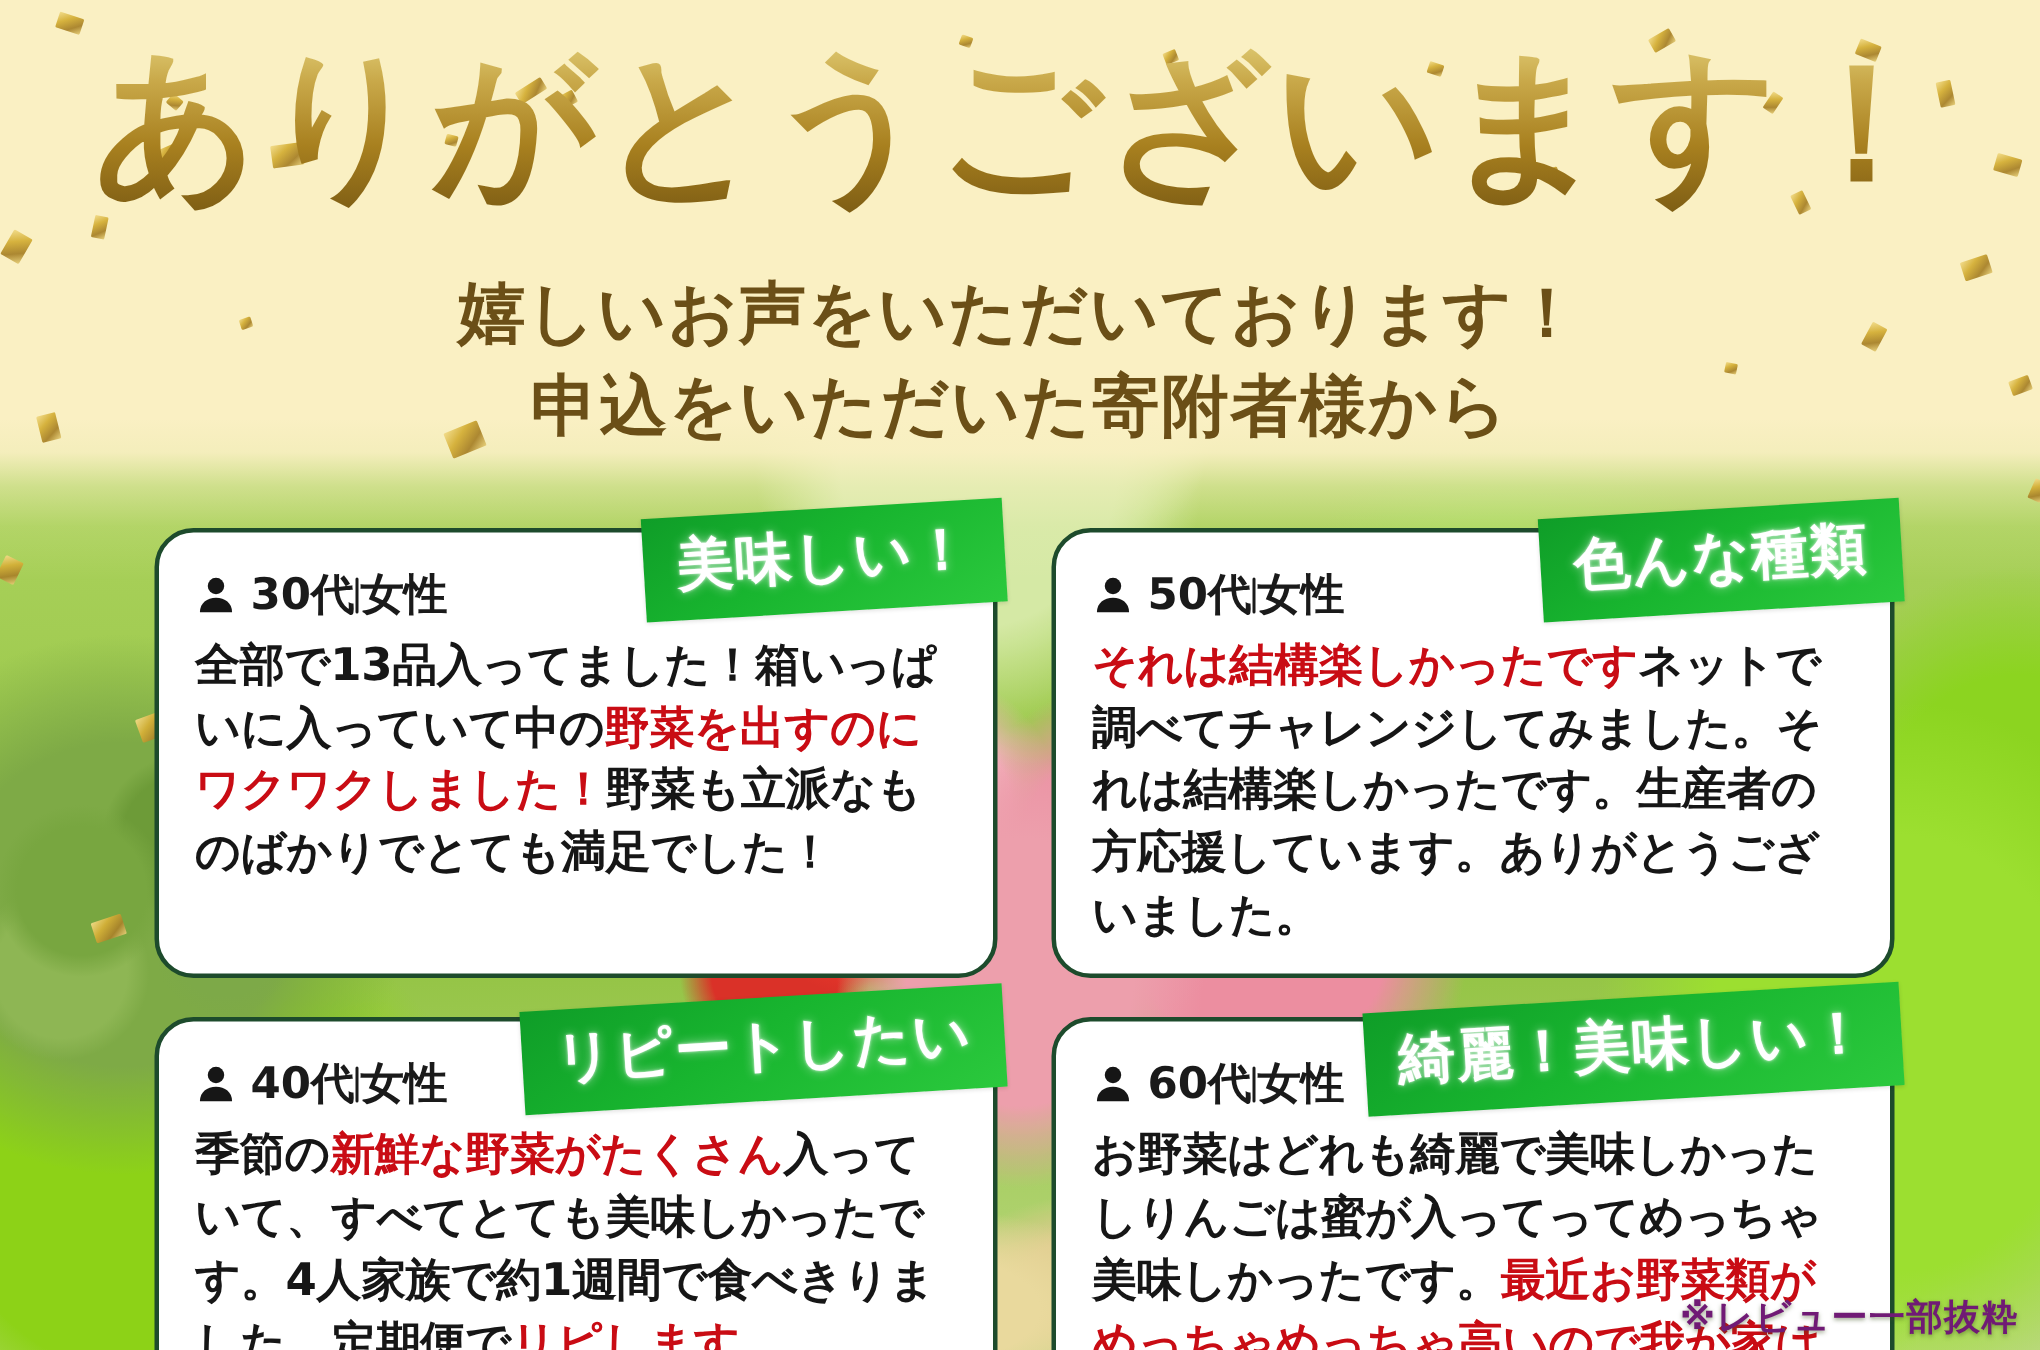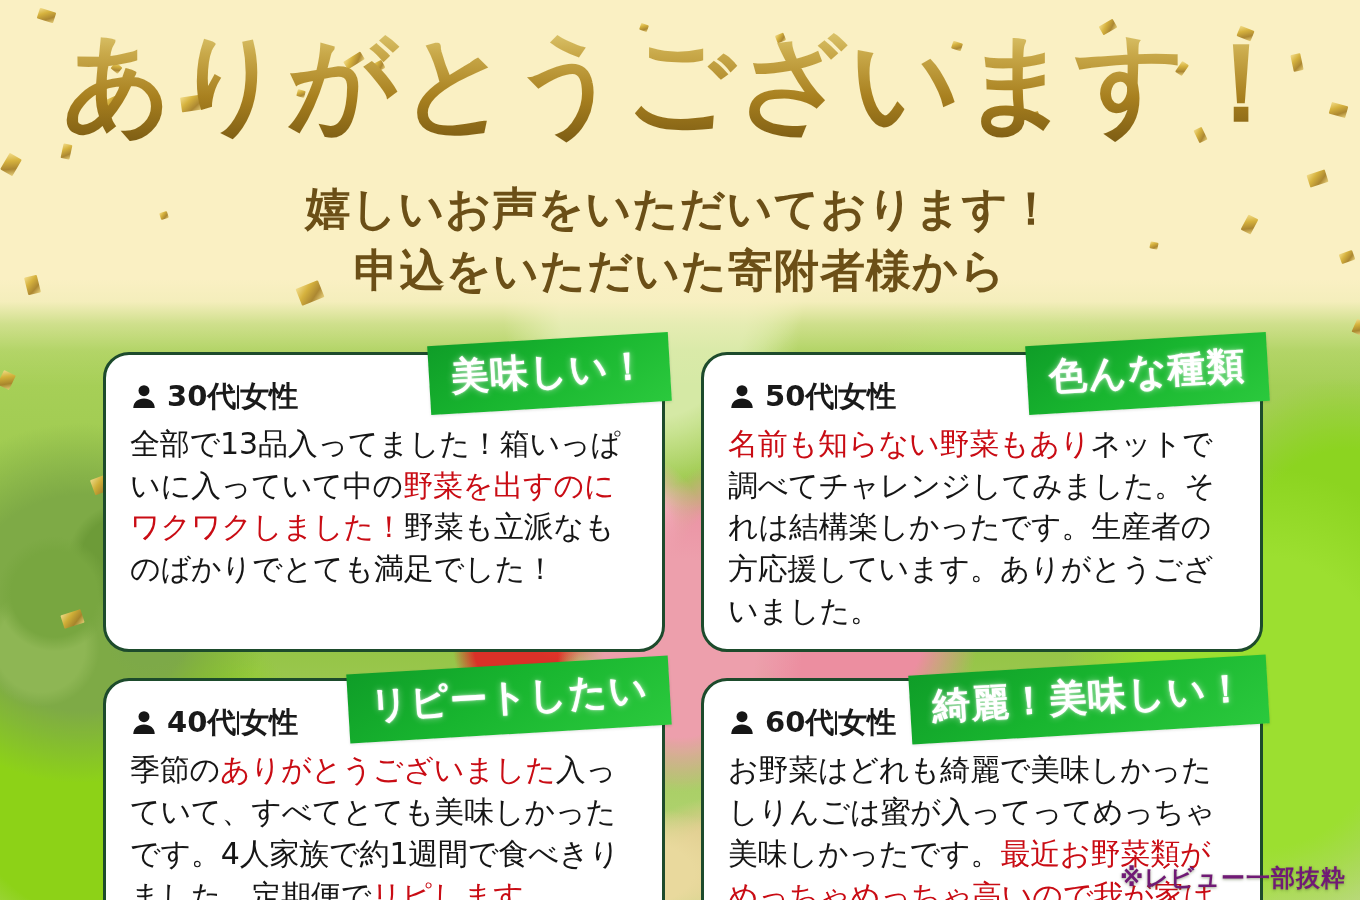--- a/index.html
+++ b/index.html
@@ -149,21 +149,21 @@
     font-size:38px; font-weight:700;
     letter-spacing:1px;
     padding:7px 22px 11px 22px;
     white-space:nowrap;
     text-shadow:0 0 7px rgba(255,255,255,.55), 0 0 2px rgba(255,255,255,.8);
     box-shadow:0 1px 3px rgba(0,0,0,.12);
   }
 
   .body {
     font-size:30px; line-height:1.39;
-    font-weight:400; color:#161616;
+    font-weight:700; color:#161616;
     letter-spacing:-0.2px;
   }
   .hl { color:#c90c14; }
 
   
   #footnote {
     position:absolute;
     right:14px; bottom:6px;
     color:#701a75;
     font-size:24px; font-weight:700;
@@ -244,36 +244,36 @@
           <svg class="person-icon" viewBox="0 0 24 24">
             <circle cx="12" cy="6.6" r="4.7" fill="#161616"></circle>
             <path d="M2.8 21.5c0-5.1 4.1-8.2 9.2-8.2s9.2 3.1 9.2 8.2z" fill="#161616"></path>
           </svg>
           <div class="meta">
             <span>50代</span>
             <span class="bar"></span>
             <span>女性</span>
           </div>
         </div>
-        <p class="body"><span class="hl">名前も知らない野菜もあり</span><span>ネットで調べてチャレンジしてみました。それは結構楽しかったです。生産者の方応援しています。ありがとうございました。</span></p>
+        <p class="body"><span class="hl">それは結構楽しかったです</span><span>ネットで調べてチャレンジしてみました。それは結構楽しかったです。生産者の方応援しています。ありがとうございました。</span></p>
       </div>
       <div class="card">
         <div class="badge">リピートしたい</div>
         <div class="card-head">
           <svg class="person-icon" viewBox="0 0 24 24">
             <circle cx="12" cy="6.6" r="4.7" fill="#161616"></circle>
             <path d="M2.8 21.5c0-5.1 4.1-8.2 9.2-8.2s9.2 3.1 9.2 8.2z" fill="#161616"></path>
           </svg>
           <div class="meta">
             <span>40代</span>
             <span class="bar"></span>
             <span>女性</span>
           </div>
         </div>
-        <p class="body"><span>季節の</span><span class="hl">ありがとうございました</span><span>入っていて、すべてとても美味しかったです。4人家族で約1週間で食べきりました。定期便で</span><span class="hl">リピします。</span></p>
+        <p class="body"><span>季節の</span><span class="hl">新鮮な野菜がたくさん</span><span>入っていて、すべてとても美味しかったです。4人家族で約1週間で食べきりました。定期便で</span><span class="hl">リピします。</span></p>
       </div>
       <div class="card">
         <div class="badge">綺麗！美味しい！</div>
         <div class="card-head">
           <svg class="person-icon" viewBox="0 0 24 24">
             <circle cx="12" cy="6.6" r="4.7" fill="#161616"></circle>
             <path d="M2.8 21.5c0-5.1 4.1-8.2 9.2-8.2s9.2 3.1 9.2 8.2z" fill="#161616"></path>
           </svg>
           <div class="meta">
             <span>60代</span>

